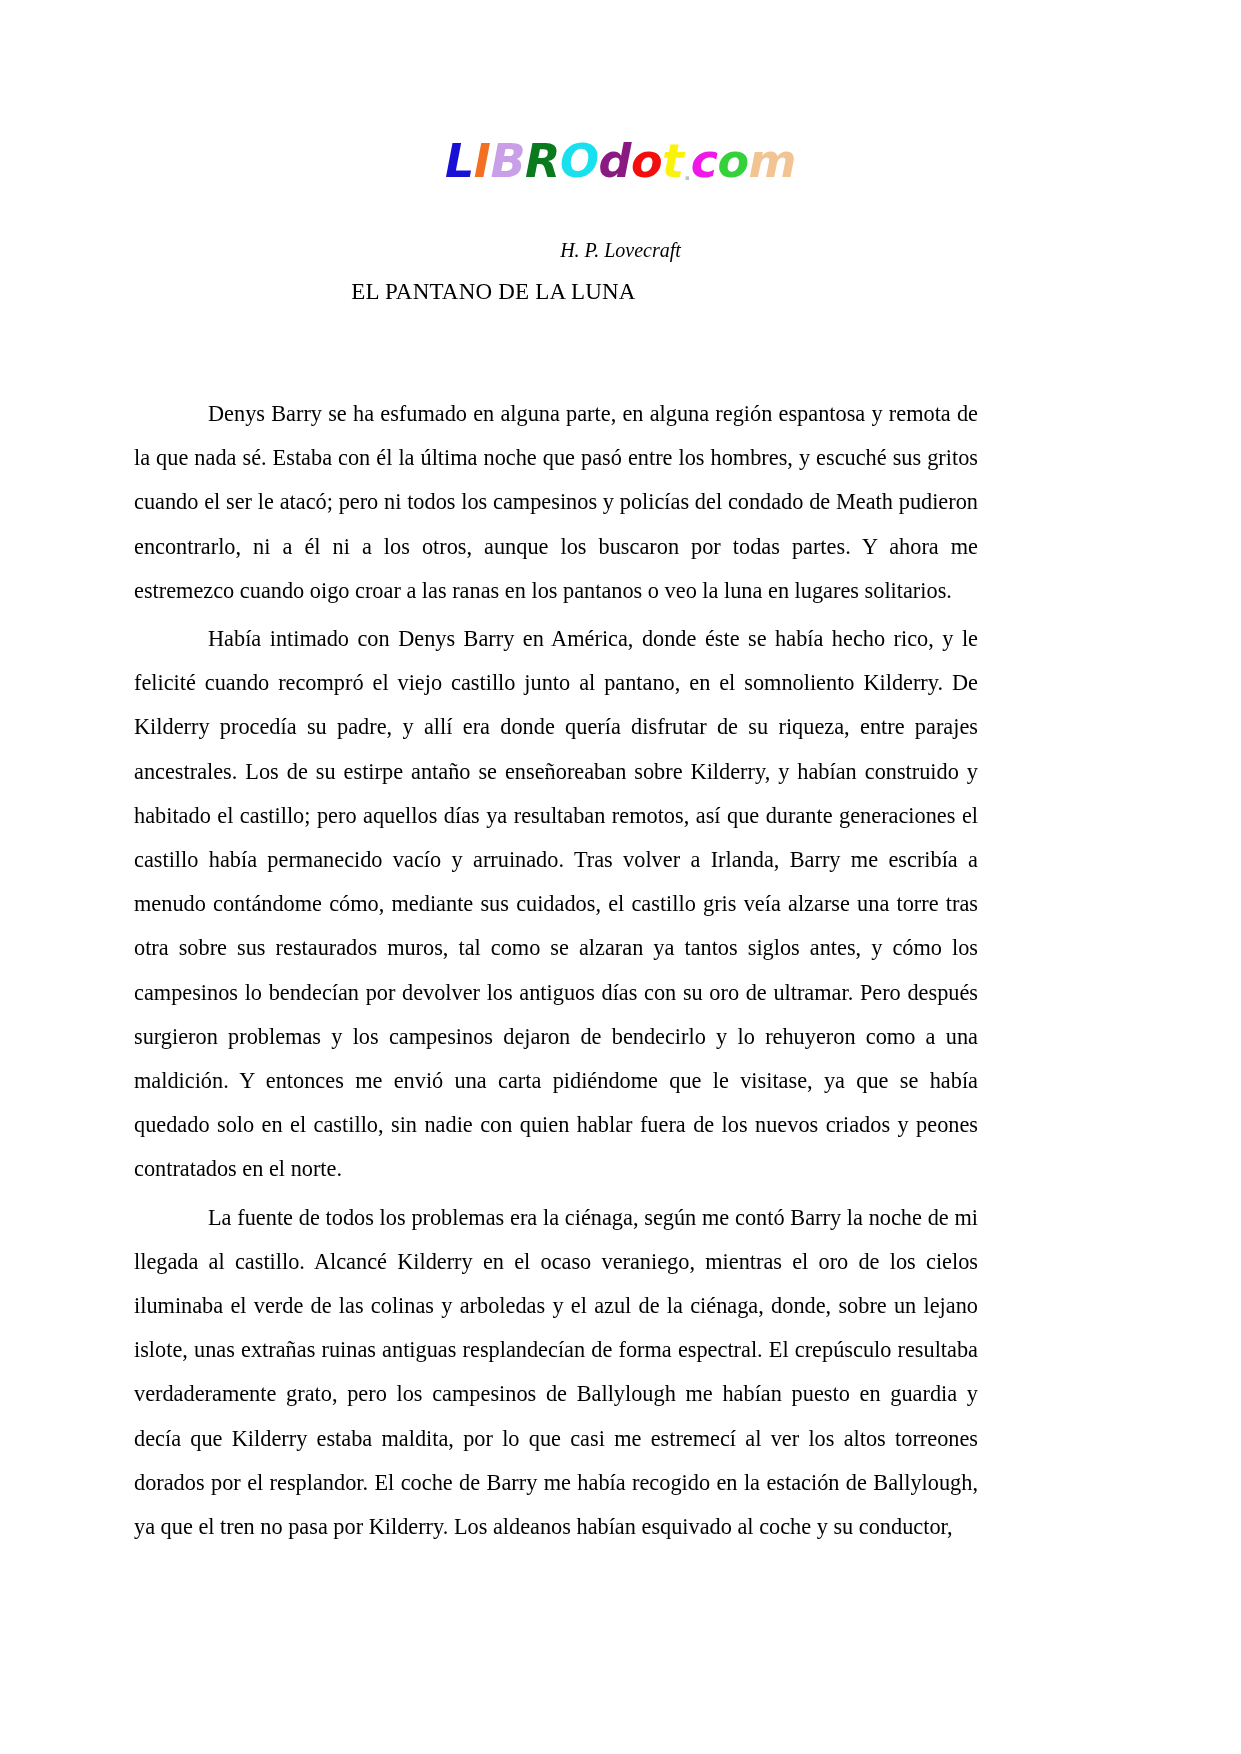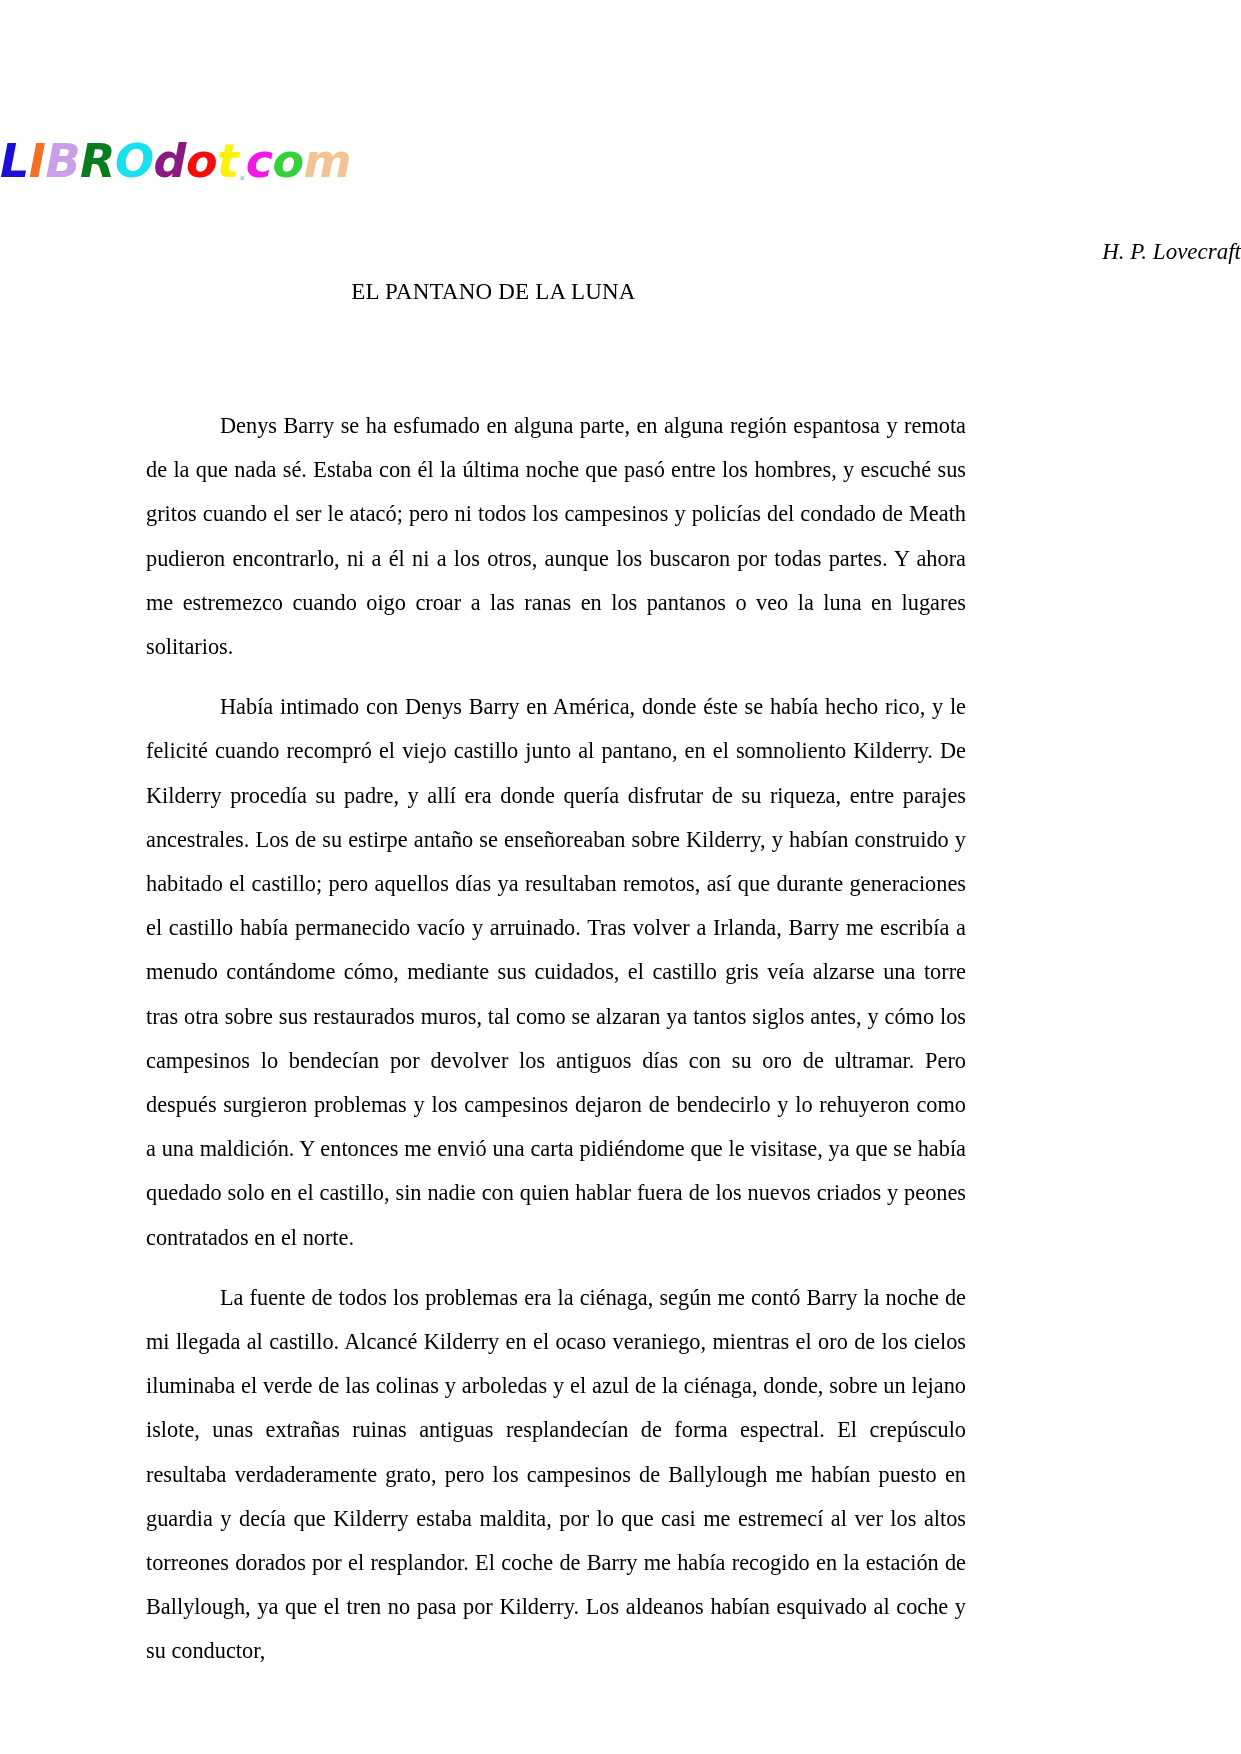--- a/index.html
+++ b/index.html
@@ -24,21 +24,21 @@
     height: 1754px;
     background: #ffffff;
   }
 
   
   .logo-wrap {
     position: absolute;
     left: 0;
     top: 138px;
     width: 1241px;
-    text-align: left;
+    text-align: center;
   }
   .logo {
     display: inline-block;
     font-family: "DejaVu Sans", "Liberation Sans", sans-serif;
     font-size: 46px;
     font-weight: 700;
     font-style: italic;
     letter-spacing: -0.5px;
     line-height: 1;
     white-space: nowrap;
@@ -52,22 +52,22 @@
     font-style: normal;
     font-weight: 700;
   }
 
   
   .byline {
     position: absolute;
     left: 0;
     top: 238px;
     width: 1241px;
-    text-align: right;
-    font-size: 23px;
+    text-align: center;
+    font-size: 20px;
     font-style: italic;
     line-height: 1.2;
   }
   .doc-title {
     position: absolute;
     left: 0;
     top: 278px;
     width: 987px;
     text-align: center;
     font-size: 23px;
@@ -76,21 +76,21 @@
   }
 
   
   .body-text {
     position: absolute;
     left: 130px;
     top: 388px;
     width: 852px;
   }
   .body-text p {
-    margin: 16px;
+    margin: 4px;
     text-align: justify;
     text-justify: inter-word;
     font-size: 22.3px;
     line-height: 44.2px;
     text-indent: 74px;
     hyphens: none;
   }
 </style>
 </head>
 <body>

